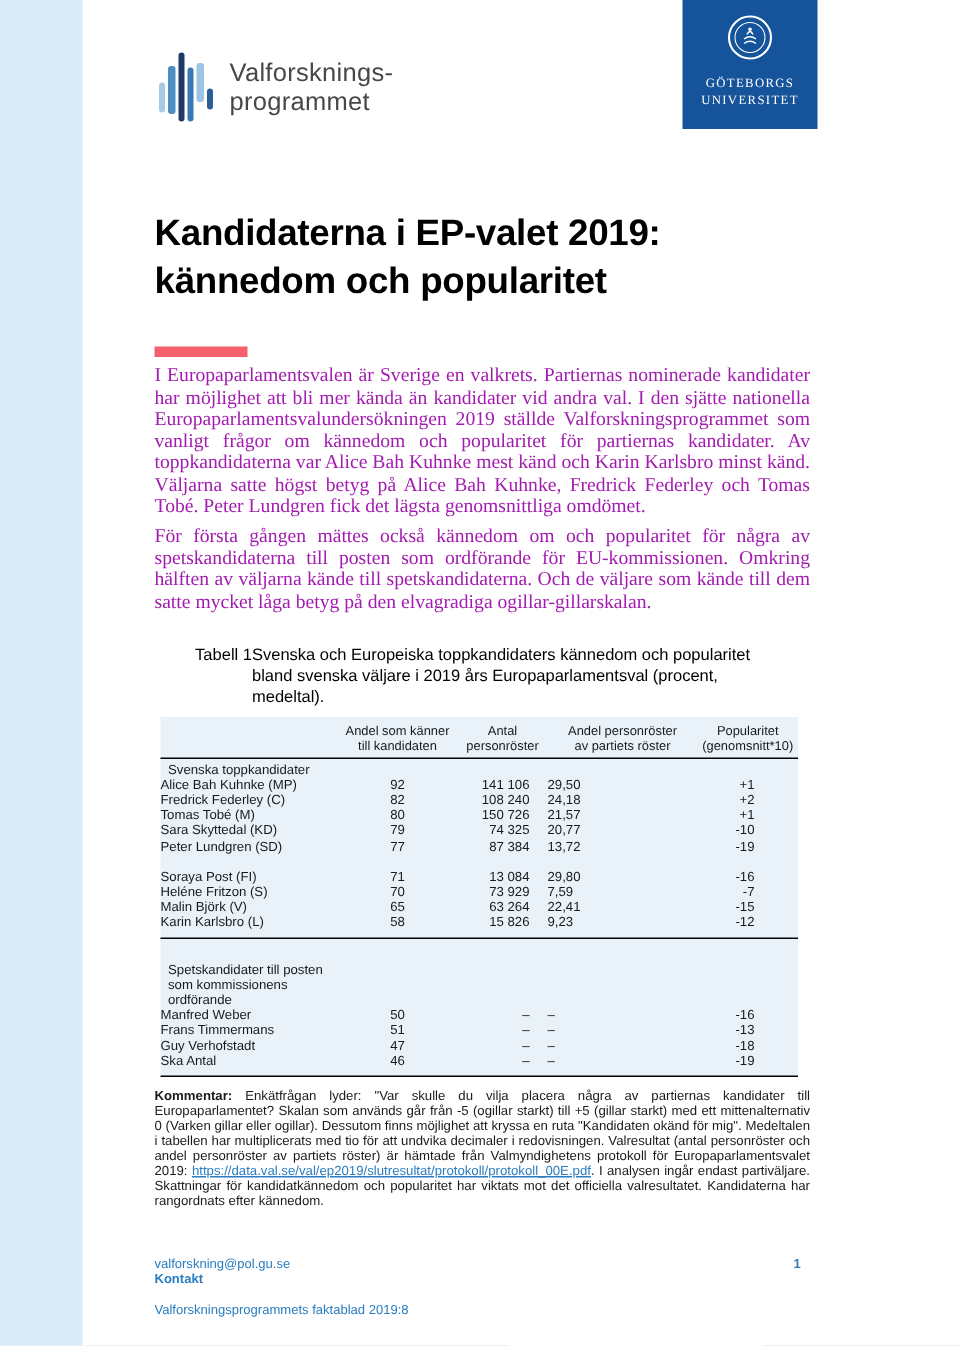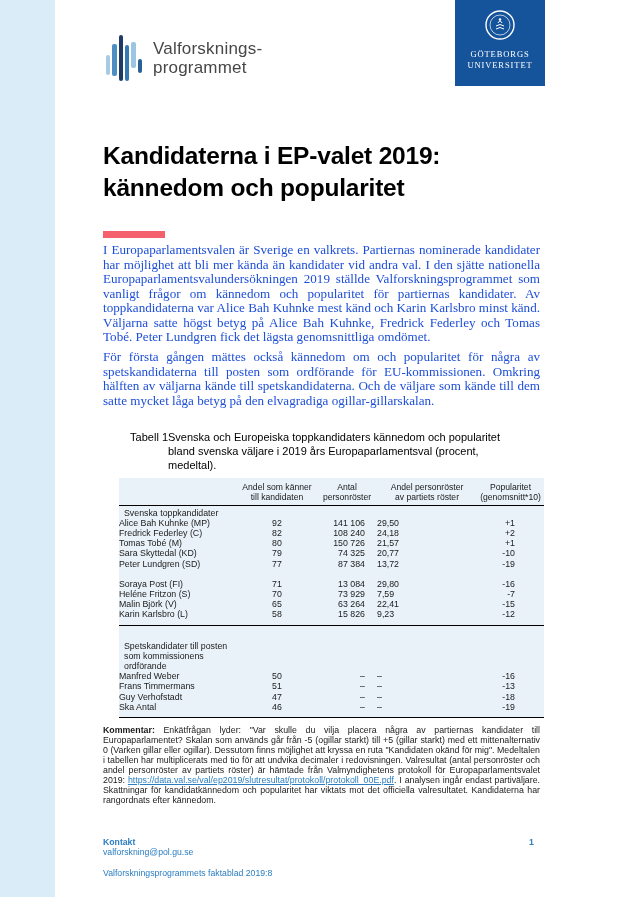--- a/index.html
+++ b/index.html
@@ -28,32 +28,32 @@
   .gu-text { font-family:"Liberation Serif", serif; font-size:8.5px; line-height:10.5px;
              letter-spacing:.9px; margin-top:2px; }
 
   
   .title { position:absolute; left:103px; top:140px; width:450px; font-size:24.5px; font-weight:bold;
            line-height:31.5px; letter-spacing:-.2px; color:#000; }
   .pink-bar { position:absolute; left:103px; top:231px; width:62px; height:7px; background:#f4616d; }
 
   
   .para { position:absolute; left:103px; width:437px; font-family:"Liberation Serif", serif;
-          font-size:13.1px; line-height:14.5px; text-align:justify; color:#1d4ed8; }
+          font-size:13.1px; line-height:14.5px; text-align:justify; color:#a21caf; }
   .para1 { top:243px; }
   .para2 { top:350px; }
 
   
   .caption { position:absolute; left:103px; top:430px; width:410px; display:flex; font-size:11px; line-height:14px; color:#000; }
   .cap-label { width:65px; flex:none;text-align:right; }
   .cap-text  { width:345px; }
 
   
   .tableblock { position:absolute; left:107px; top:478px; width:425px; background:#e9f2f9;
-                border-bottom:1.3px solid #000; padding-bottom:5px; color:#1a1a1a;margin-left:12px; }
+                border-bottom:1.3px solid #000; padding-bottom:5px; color:#1a1a1a; }
   .thead { display:flex; border-bottom:1.3px solid #000; padding:5px 0 2px; }
   .thead div { font-size:8.6px; line-height:9.8px; text-align:center; white-space:pre-line; }
   .c-name { width:118px; flex:none; }
   .c1 { width:80px;  flex:none; }
   .c2 { width:60px;  flex:none; }
   .c3 { width:100px; flex:none; }
   .c4 { width:67px;  flex:none; }
   .tbody { padding-top:2px; }
   .trow { display:flex; font-size:8.8px; line-height:10.2px; }
   .trow .c-name { }
@@ -239,20 +239,20 @@
           <div class="c3">–</div>
           <div class="c4">-19</div>
         </div>
       </div>
   </div>
 
   <p class="comment"><span class="lbl">Kommentar:</span><span> Enkätfrågan lyder: "Var skulle du vilja placera några av partiernas kandidater till Europaparlamentet? Skalan som används går från -5 (ogillar starkt) till +5 (gillar starkt) med ett mittenalternativ 0 (Varken gillar eller ogillar). Dessutom finns möjlighet att kryssa en ruta "Kandidaten okänd för mig". Medeltalen i tabellen har multiplicerats med tio för att undvika decimaler i redovisningen. Valresultat (antal personröster och andel personröster av partiets röster) är hämtade från Valmyndighetens protokoll för Europaparlamentsvalet 2019: </span><a href="#">https://data.val.se/val/ep2019/slutresultat/protokoll/protokoll_00E.pdf</a><span>. I analysen ingår endast partiväljare. Skattningar för kandidatkännedom och popularitet har viktats mot det officiella valresultatet. Kandidaterna har rangordnats efter kännedom.</span></p>
 
   <div class="footer">
     <div class="fcol2">
+      <div class="fline">valforskning@pol.gu.se</div>
       <div class="fline fbold">Kontakt</div>
-      <div class="fline">valforskning@pol.gu.se</div>
       <div class="fline"></div>
       <div class="fline">Valforskningsprogrammets faktablad 2019:8</div>
     </div>
   </div>
   <div class="pagenum">1</div>
 </div>
 
 </body></html>

